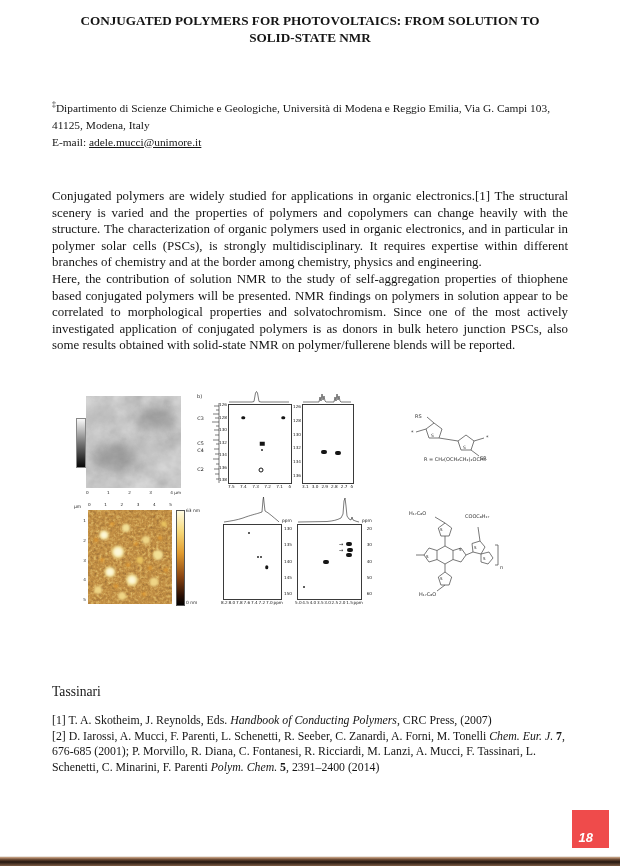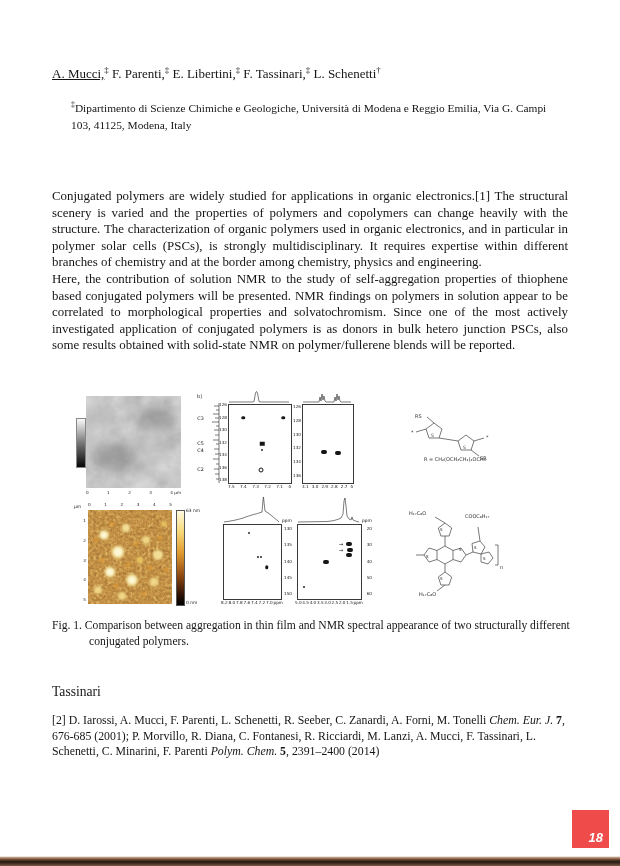--- a/index.html
+++ b/index.html
@@ -3,21 +3,21 @@
 <meta charset="utf-8">
 <style>
   html,body{margin:0;padding:0;background:#fff;}
   .page{position:relative;width:620px;height:866px;background:#ffffff;overflow:hidden;
         font-family:"Liberation Serif",serif;color:#151515;}
   
   .title{position:absolute;top:12px;left:40px;width:540px;text-align:center;
          font-weight:bold;font-size:13.2px;line-height:17px;}
   .authors{position:absolute;top:66px;left:52px;width:516px;font-size:13px;}
   .affil{position:absolute;top:100px;left:52px;width:516px;font-size:11.4px;line-height:16.8px;}
-  .affil .line{display:block;margin-left:19px;}
+  .affil .line{display:block;}
   .body-text{position:absolute;top:188px;left:52px;width:516px;font-size:12.9px;
              line-height:16.6px;text-align:justify;}
   .seg-u{text-decoration:underline;}
   .seg-i{font-style:italic;}
   .seg-b{font-weight:bold;}
   .seg-sup{vertical-align:super;font-size:68%;line-height:0;}
   .caption{position:absolute;top:618px;left:52px;width:492px;font-size:11.6px;line-height:16px;
            padding-left:37px;text-indent:-37px;}
   .refs-heading{position:absolute;top:684px;left:52px;font-size:13.6px;}
   .refs{position:absolute;top:713px;left:52px;width:518px;font-size:11.8px;line-height:15.6px;}
@@ -47,33 +47,37 @@
   .pk-arr{font:5px "DejaVu Sans",sans-serif;color:#111;}
   .pk-lbl{font:4.8px "DejaVu Sans",sans-serif;color:#111;white-space:nowrap;}
   svg text{font-family:"DejaVu Sans",sans-serif;fill:#333;}
   .trace{stroke:#222;stroke-width:0.6;fill:none;}
   .bond{stroke:#555;stroke-width:0.8;fill:none;}
   
   .footer-shadow{position:absolute;left:0;bottom:9px;width:620px;height:1px;background:#eae5df;}
   .footer-bar{position:absolute;left:0;bottom:0;width:620px;height:9px;
               background:linear-gradient(#d2ab8c,#63432e 30%,#241710 55%,#7c5b43);}
   .badge{position:absolute;left:572px;top:810px;width:37px;height:38px;
-         display:flex;align-items:flex-end;justify-content:flex-end;padding:3px 6px;box-sizing:border-box;
+         display:flex;align-items:flex-end;justify-content:flex-end;padding:3px 16px;box-sizing:border-box;
          color:#fff;font:bold italic 13px "Liberation Sans",sans-serif;}
 </style>
 </head>
 <body>
 
 <div class="page">
 
-
-  <div class="authors"><span class="seg-u">A. Mucci,</span><span class="seg-sup">‡</span><span> F. Parenti,</span><span class="seg-sup">‡</span><span> E. Libertini,</span><span class="seg-sup">‡</span><span> F. Tassinari,</span><span class="seg-sup">‡</span><span> L. Schenetti</span><span class="seg-sup">†</span></div>
+  <div class="title">
+    <span>CONJUGATED POLYMERS FOR PHOTOVOLTAICS: FROM SOLUTION TO</span><br>
+    <span>SOLID-STATE NMR</span>
+  </div>
+
 
   <div class="affil">
     <span class="line"><span class="seg-sup">‡</span><span>Dipartimento di Scienze Chimiche e Geologiche, Università di Modena e Reggio Emilia, Via G. Campi 103, 41125, Modena, Italy</span></span>
+    <span class="line"><span>E-mail: </span><span class="seg-u">adele.mucci@unimore.it</span></span>
   </div>
 
   <div class="body-text">
     <div>Conjugated polymers are widely studied for applications in organic electronics.[1] The structural scenery is varied and the properties of polymers and copolymers can change heavily with the structure. The characterization of organic polymers used in organic electronics, and in particular in polymer solar cells (PSCs), is strongly multidisciplinary. It requires expertise within different branches of chemistry and at the border among chemistry, physics and engineering.</div>
     <div>Here, the contribution of solution NMR to the study of self-aggregation properties of thiophene based conjugated polymers will be presented. NMR findings on polymers in solution appear to be correlated to morphological properties and solvatochromism. Since one of the most actively investigated application of conjugated polymers is as donors in bulk hetero junction PSCs, also some results obtained with solid-state NMR on polymer/fullerene blends will be reported.</div>
   </div>
 
   <div class="fig">
 
     <div class="colorbar bar-gray abs" style="left:76px;top:28px;"></div>
@@ -322,24 +326,24 @@
       <text x="35" y="75" font-size="4">S</text>
       <text x="69" y="44" font-size="4">S</text>
       <text x="78" y="55" font-size="4">S</text>
       <text x="4" y="10" font-size="5">H₁₇C₈O</text>
       <text x="60" y="13" font-size="5">COOC₈H₁₇</text>
       <text x="14" y="91" font-size="5">H₁₇C₈O</text>
       <text x="95" y="64" font-size="5">n</text>
     </svg>
   </div>
 
-  <div class="caption">Fig. 1. Comparison between aggregation in thin film and NMR spectral appearance of two structurally different conjugated polymers.</div>
 
   <div class="refs-heading">Tassinari</div>
   <div class="refs">
+    <span class="ref-item"><span>[1] T. A. Skotheim, J. Reynolds, Eds. </span><span class="seg-i">Handbook of Conducting Polymers</span><span>, CRC Press, (2007)</span></span>
     <span class="ref-item"><span>[2] D. Iarossi, A. Mucci, F. Parenti, L. Schenetti, R. Seeber, C. Zanardi, A. Forni, M. Tonelli </span><span class="seg-i">Chem. Eur. J.</span><span> </span><span class="seg-b">7</span><span>, 676-685 (2001); P. Morvillo, R. Diana, C. Fontanesi, R. Ricciardi, M. Lanzi, A. Mucci, F. Tassinari, L. Schenetti, C. Minarini, F. Parenti </span><span class="seg-i">Polym. Chem.</span><span> </span><span class="seg-b">5</span><span>, 2391–2400 (2014)</span></span>
   </div>
 
   <div class="badge" style="background: rgb(239, 75, 75);">
     <span>18</span>
   </div>
 
   <div class="footer-shadow"></div>
   <div class="footer-bar"></div>
 

